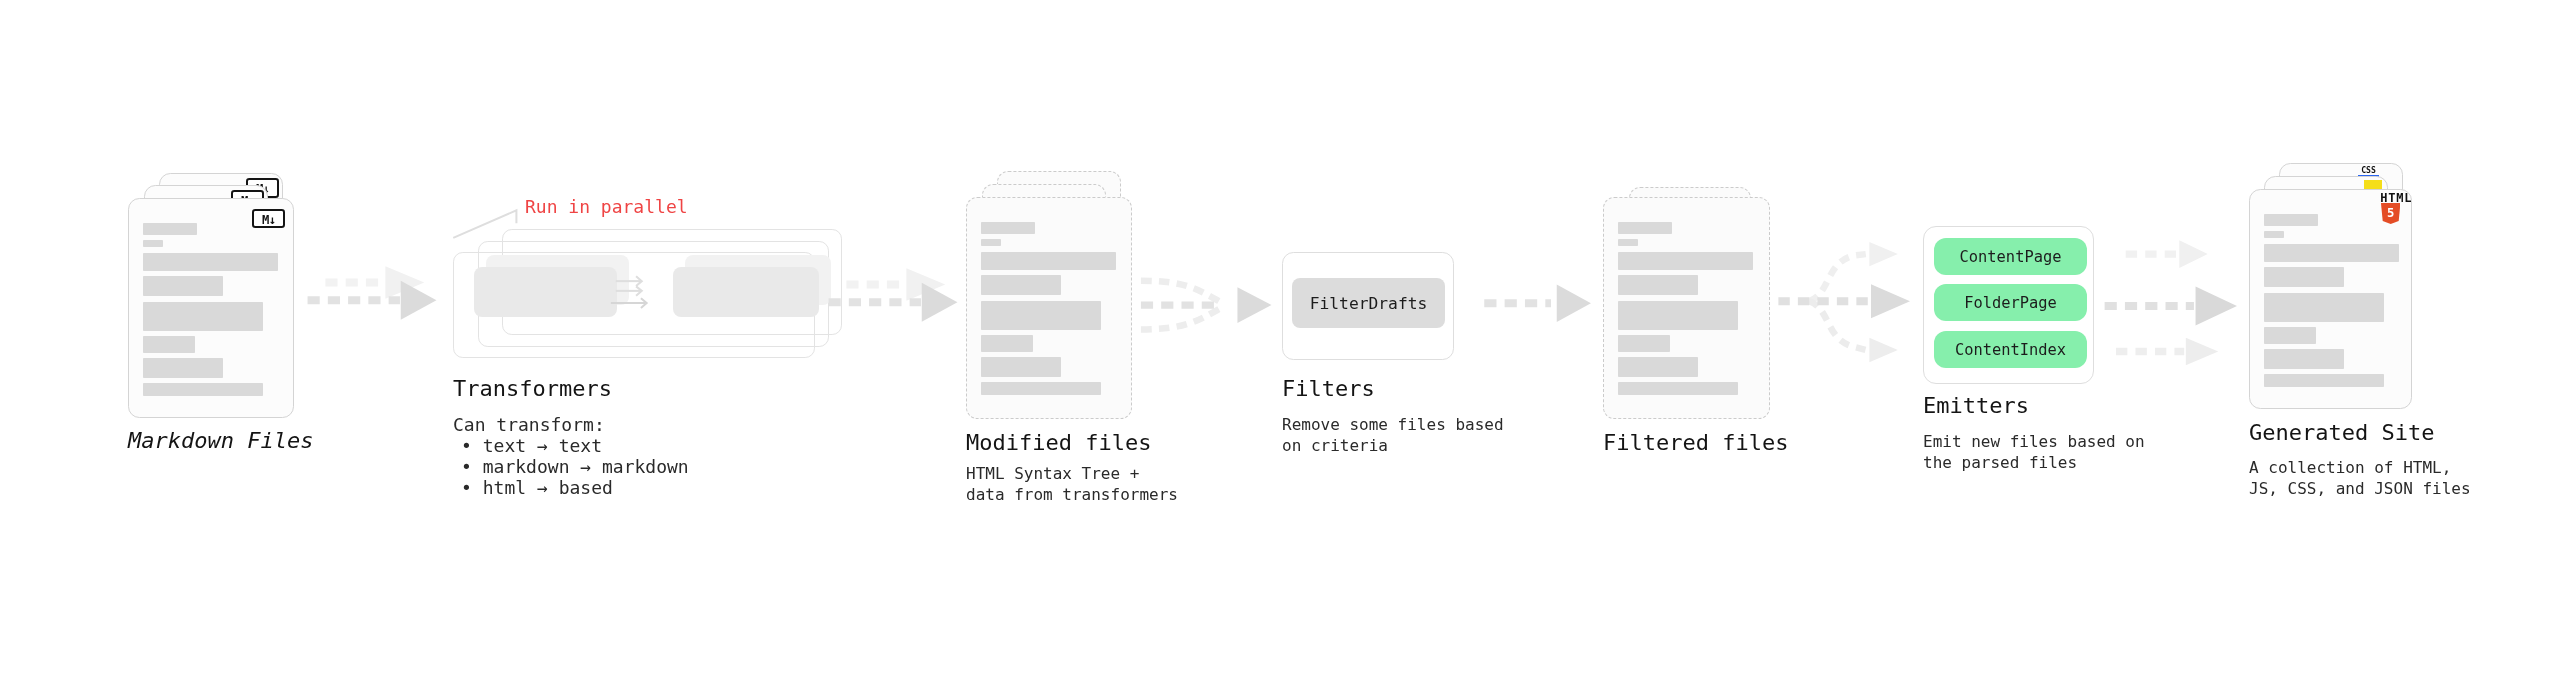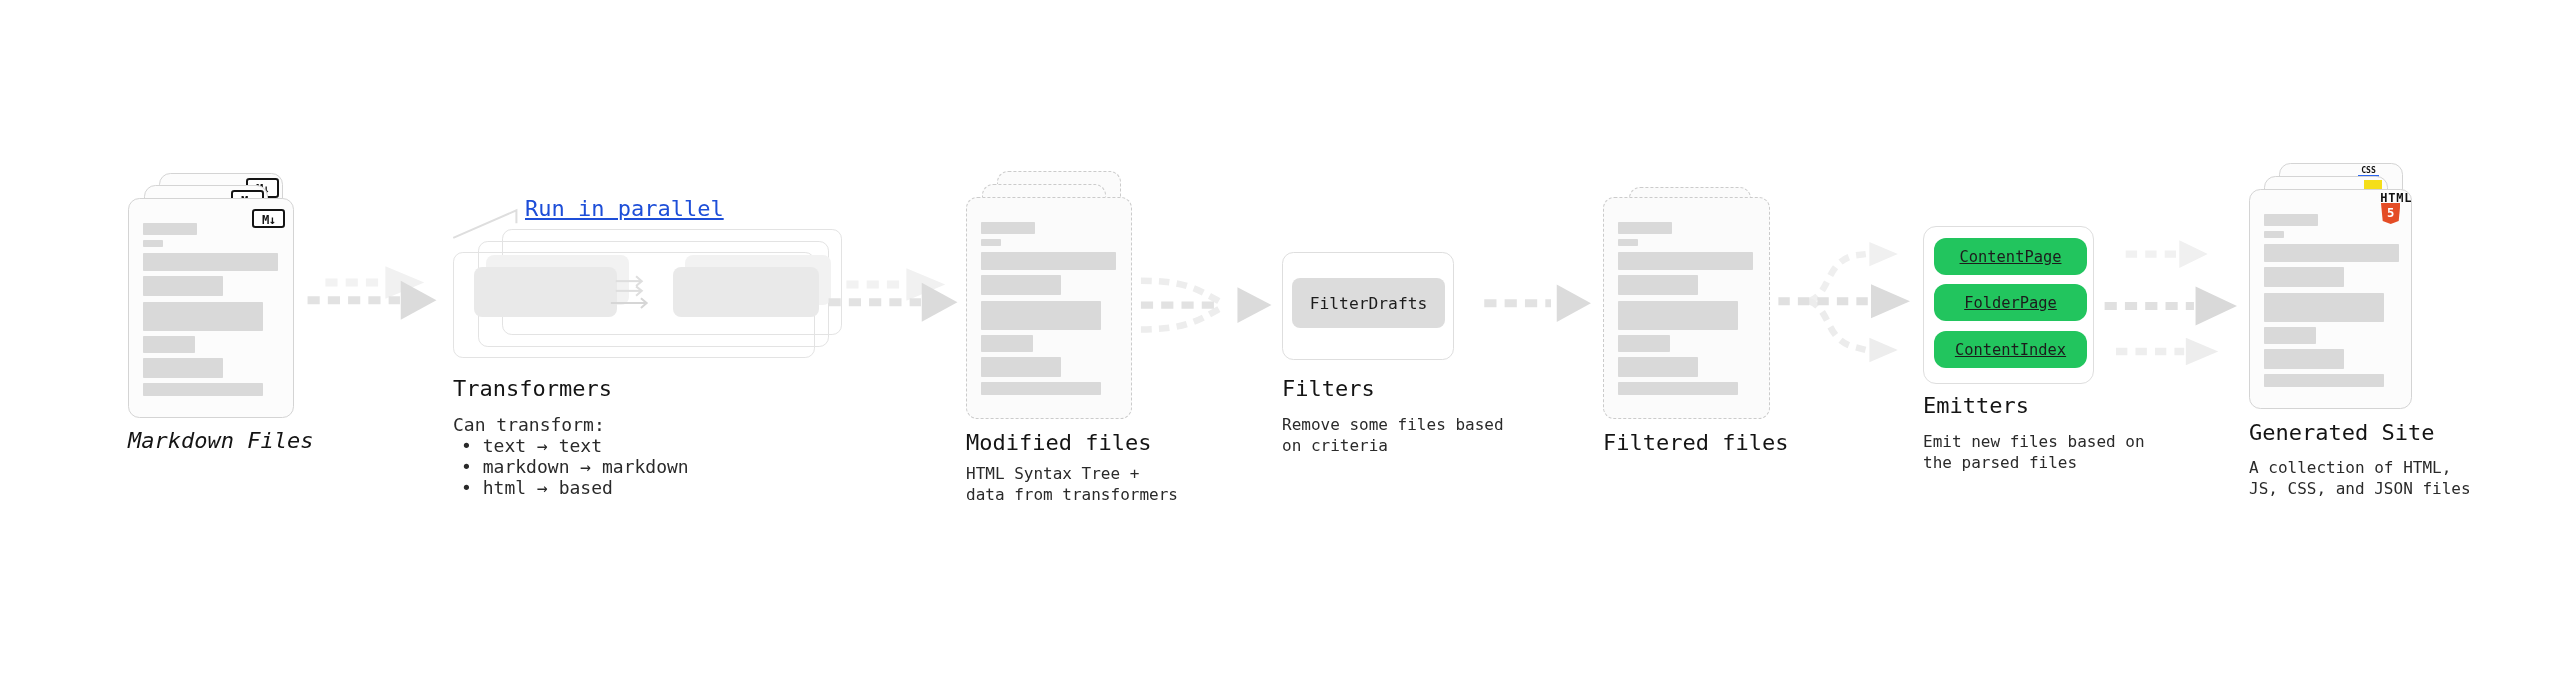--- a/index.html
+++ b/index.html
@@ -26,29 +26,29 @@
   .html5 .htmltxt{display:block;font-weight:bold;font-size:12px;letter-spacing:0.8px;line-height:7.3px;color:#111;}
   .shield{width:19.5px;height:21px;margin:0.8px auto 0;clip-path:polygon(0% 0%,100% 0%,91% 86%,50% 100%,9% 86%);
     display:flex;align-items:center;justify-content:center;}
   .shield span{color:#fff;font-weight:bold;font-size:12.2px;line-height:12.2px;}
   
   .obox{position:absolute;border:1.6px solid #e3e3e3;border-radius:9.8px;box-sizing:border-box;background:transparent;}
   .obox.solidbg{background:#ffffff;border-color:#dedede;}
   
   .gbtn{position:absolute;background:#dcdcdc;border-radius:8.1px;display:flex;align-items:center;justify-content:center;
     font-size:16.3px;color:#1c1c1c;box-sizing:border-box;}
-  .gbtn.sm{font-size:15.4px;border-radius:12px;background:#22c55e;text-decoration:underline;}
+  .gbtn.sm{font-size:15.4px;border-radius:12px;background:#86efac;}
   .ghost1{background:#e9e9e9;}
   .ghost2{background:#f2f2f2;}
   
   .title{position:absolute;font-size:22px;line-height:28px;white-space:nowrap;color:#141414;}
   .subtitle{position:absolute;font-size:16px;line-height:21px;white-space:pre-line;color:#2a2a2a;}
   .bullets{position:absolute;font-size:18px;line-height:21px;color:#2a2a2a;}
   .bullets .bl{padding-left:8.1px;}
-  .note{position:absolute;font-size:22px;color:#1d4ed8;white-space:nowrap;text-decoration:underline;}
+  .note{position:absolute;font-size:18px;color:#ef4444;white-space:nowrap;}
   .arr{position:absolute;}
 </style>
 </head>
 <body>
 
 <div class="canvas">
 
   <div class="card tab" style="left:159px;top:173px;z-index:1;">
     <div class="mdbadge" style="right:3.3px;top:4.1px;">M↓</div>
   </div>

